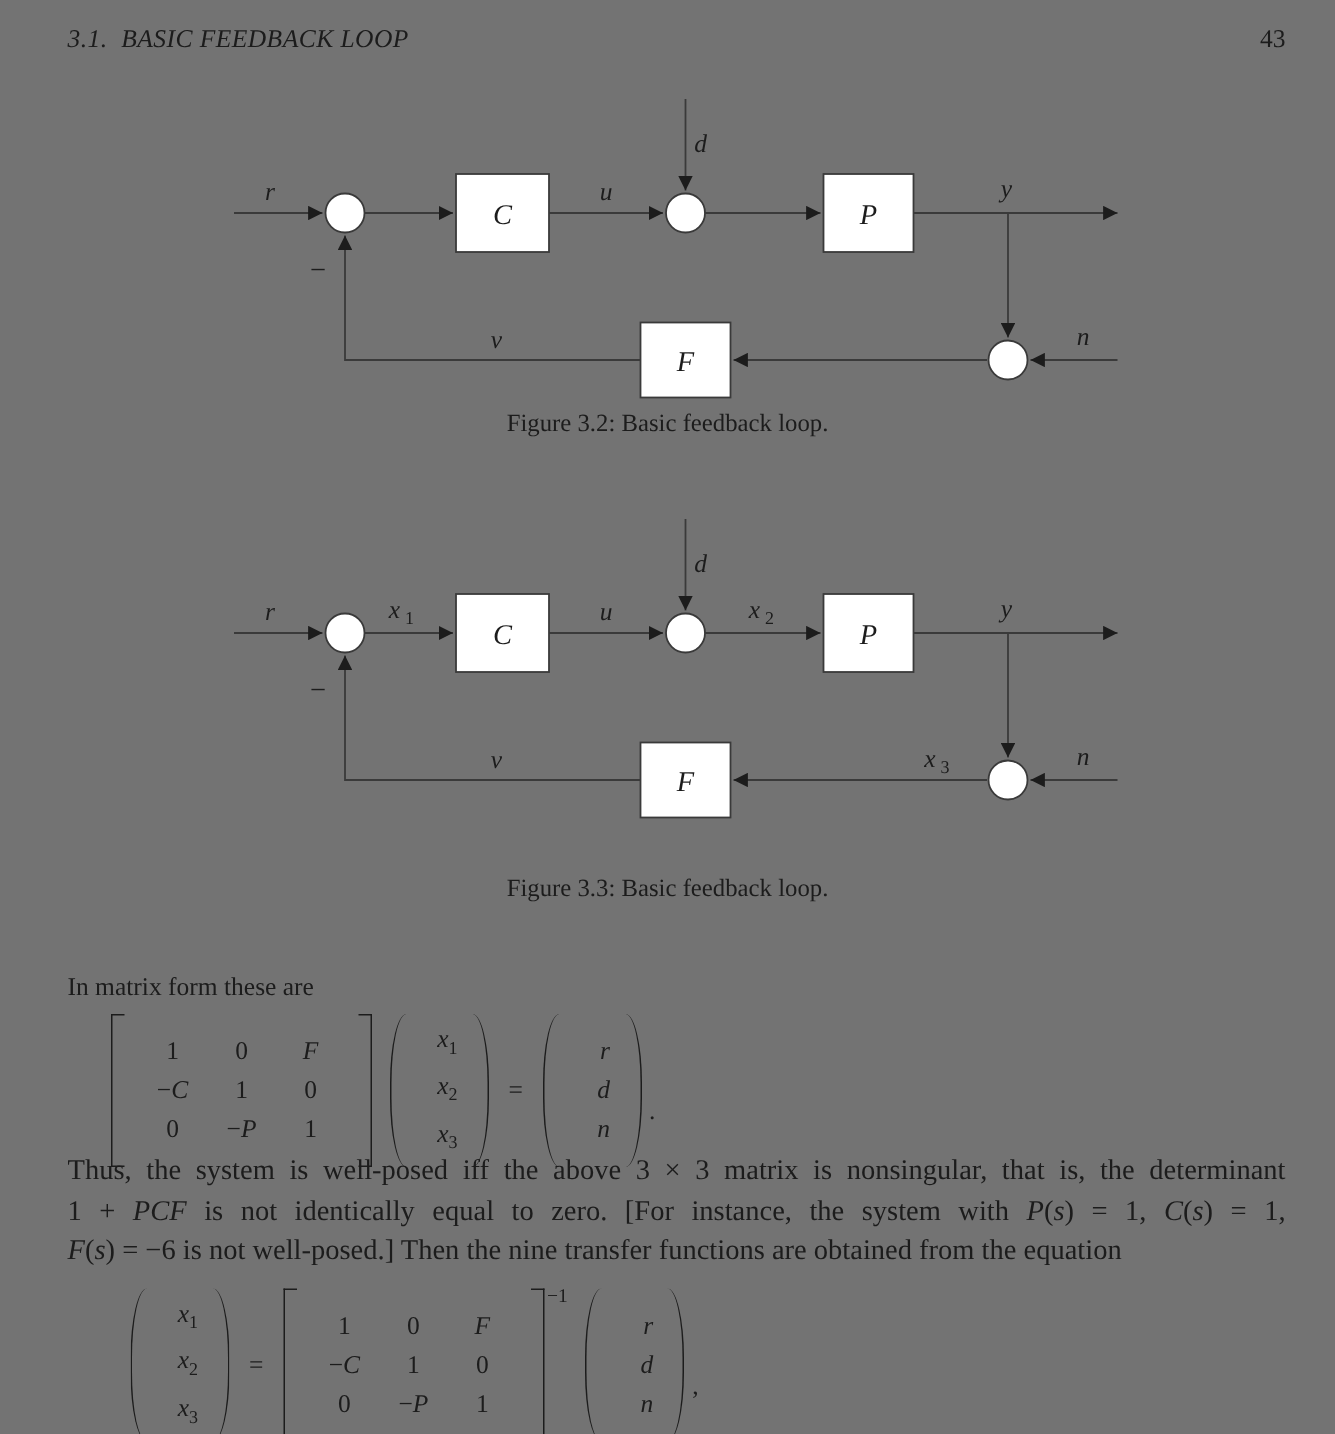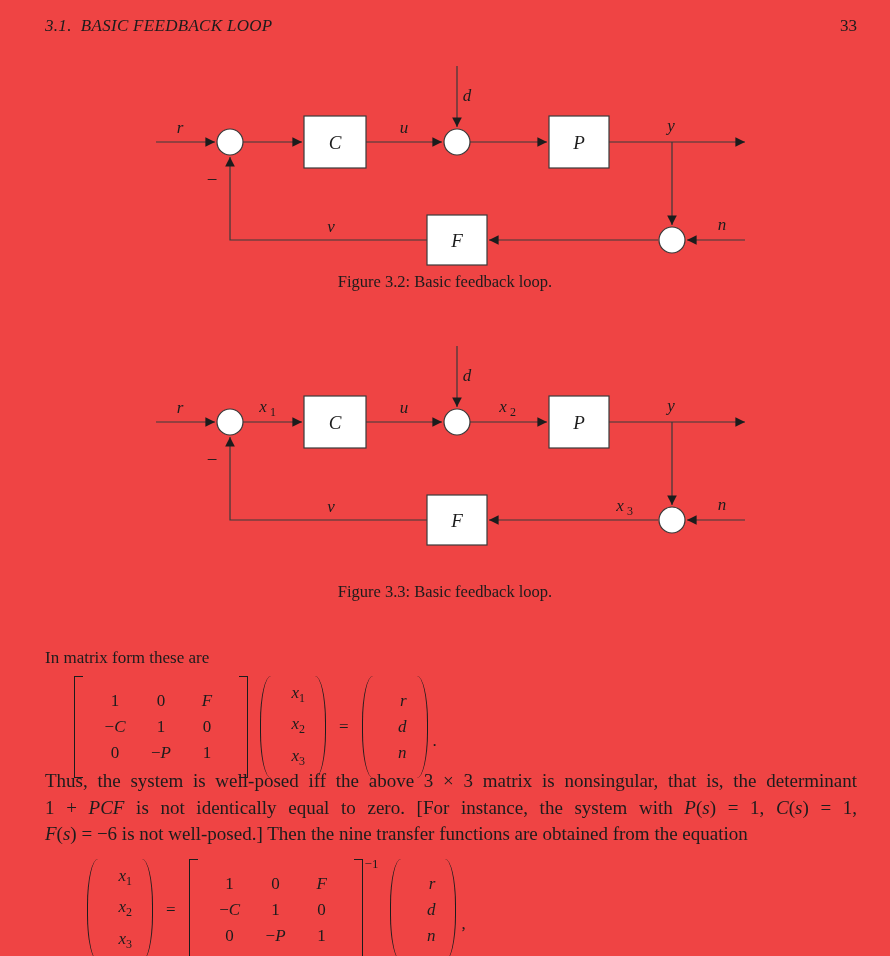--- a/index.html
+++ b/index.html
@@ -1,17 +1,17 @@
 <!DOCTYPE html>
 <html><head>
 <meta charset="utf-8">
 <style>
   html,body { margin:0; padding:0; background:#ffffff; }
   .page {
-    position:relative; width:890px; height:956px; background:#ef4444;
+    position:relative; width:890px; height:956px; background:#737373;
     font-family:"Liberation Serif","DejaVu Serif",serif; color:#1c1c1c; overflow:hidden;
   }
   .header {
     position:absolute; top:16px; left:45px; right:33px;
     display:flex; justify-content:space-between; font-size:17px;
   }
   .header .sec { font-style:italic; white-space:pre; letter-spacing:0.3px; }
   svg.diagrams { position:absolute; top:0; left:0; }
   svg text { font-family:"Liberation Serif","DejaVu Serif",serif; fill:#1c1c1c; }
   svg .lbl  { font-size:17px; font-style:italic; text-anchor:middle; }
@@ -46,21 +46,21 @@
   .sup { font-size:13px; align-self:flex-start; margin-top:-3px; margin-left:2px; }
   sub.msub { font-size:12px; }
 </style>
 </head>
 <body>
 
 <div class="page">
 
   <div class="header">
     <span class="sec">3.1.  BASIC FEEDBACK LOOP</span>
-    <span class="num">33</span>
+    <span class="num">43</span>
   </div>
 
   <svg class="diagrams" width="890" height="956" viewBox="0 0 890 956">
     <defs>
       <marker id="arr" viewBox="0 0 10 10" refX="10" refY="5" markerWidth="8" markerHeight="8" orient="auto-start-reverse">
         <path d="M0,0 L10,5 L0,10 z" fill="#1c1c1c"></path>
       </marker>
     </defs>
 
     <g stroke="#3a3a3a" stroke-width="1.2" fill="none">

